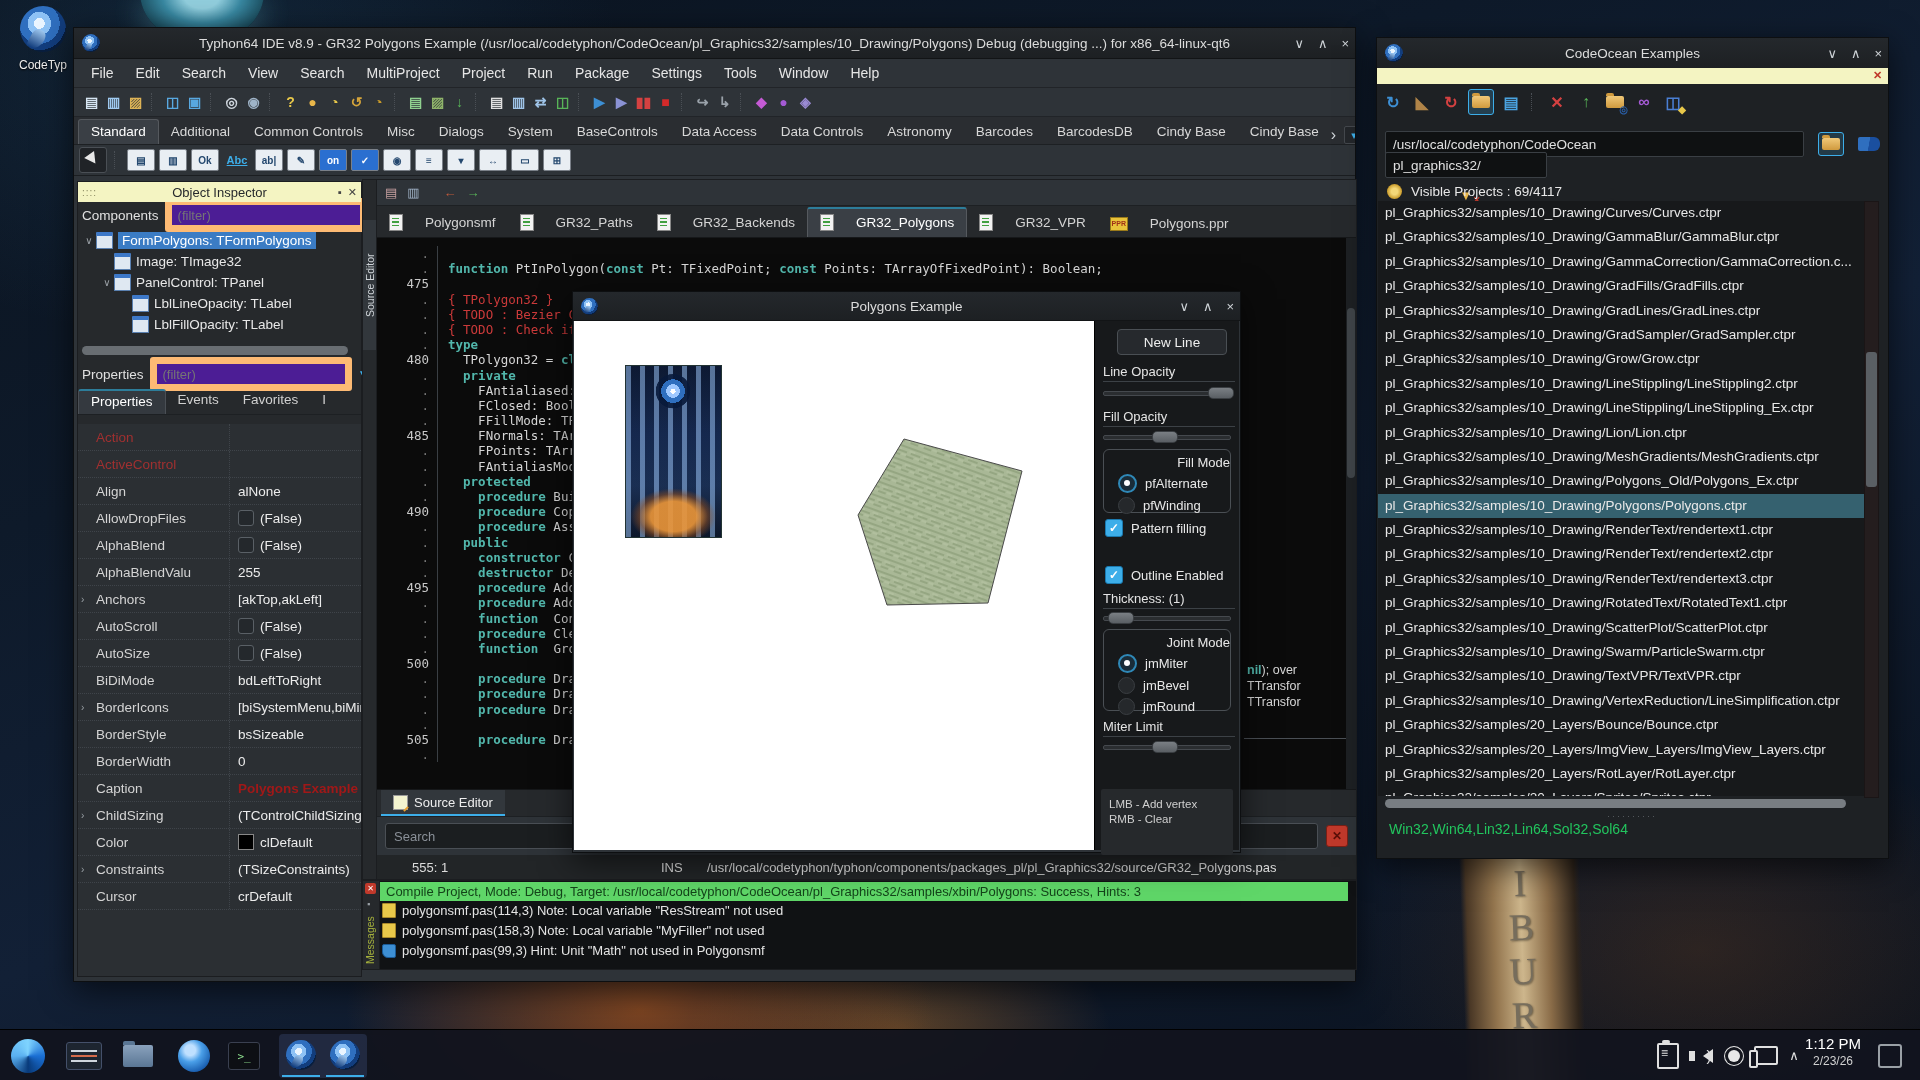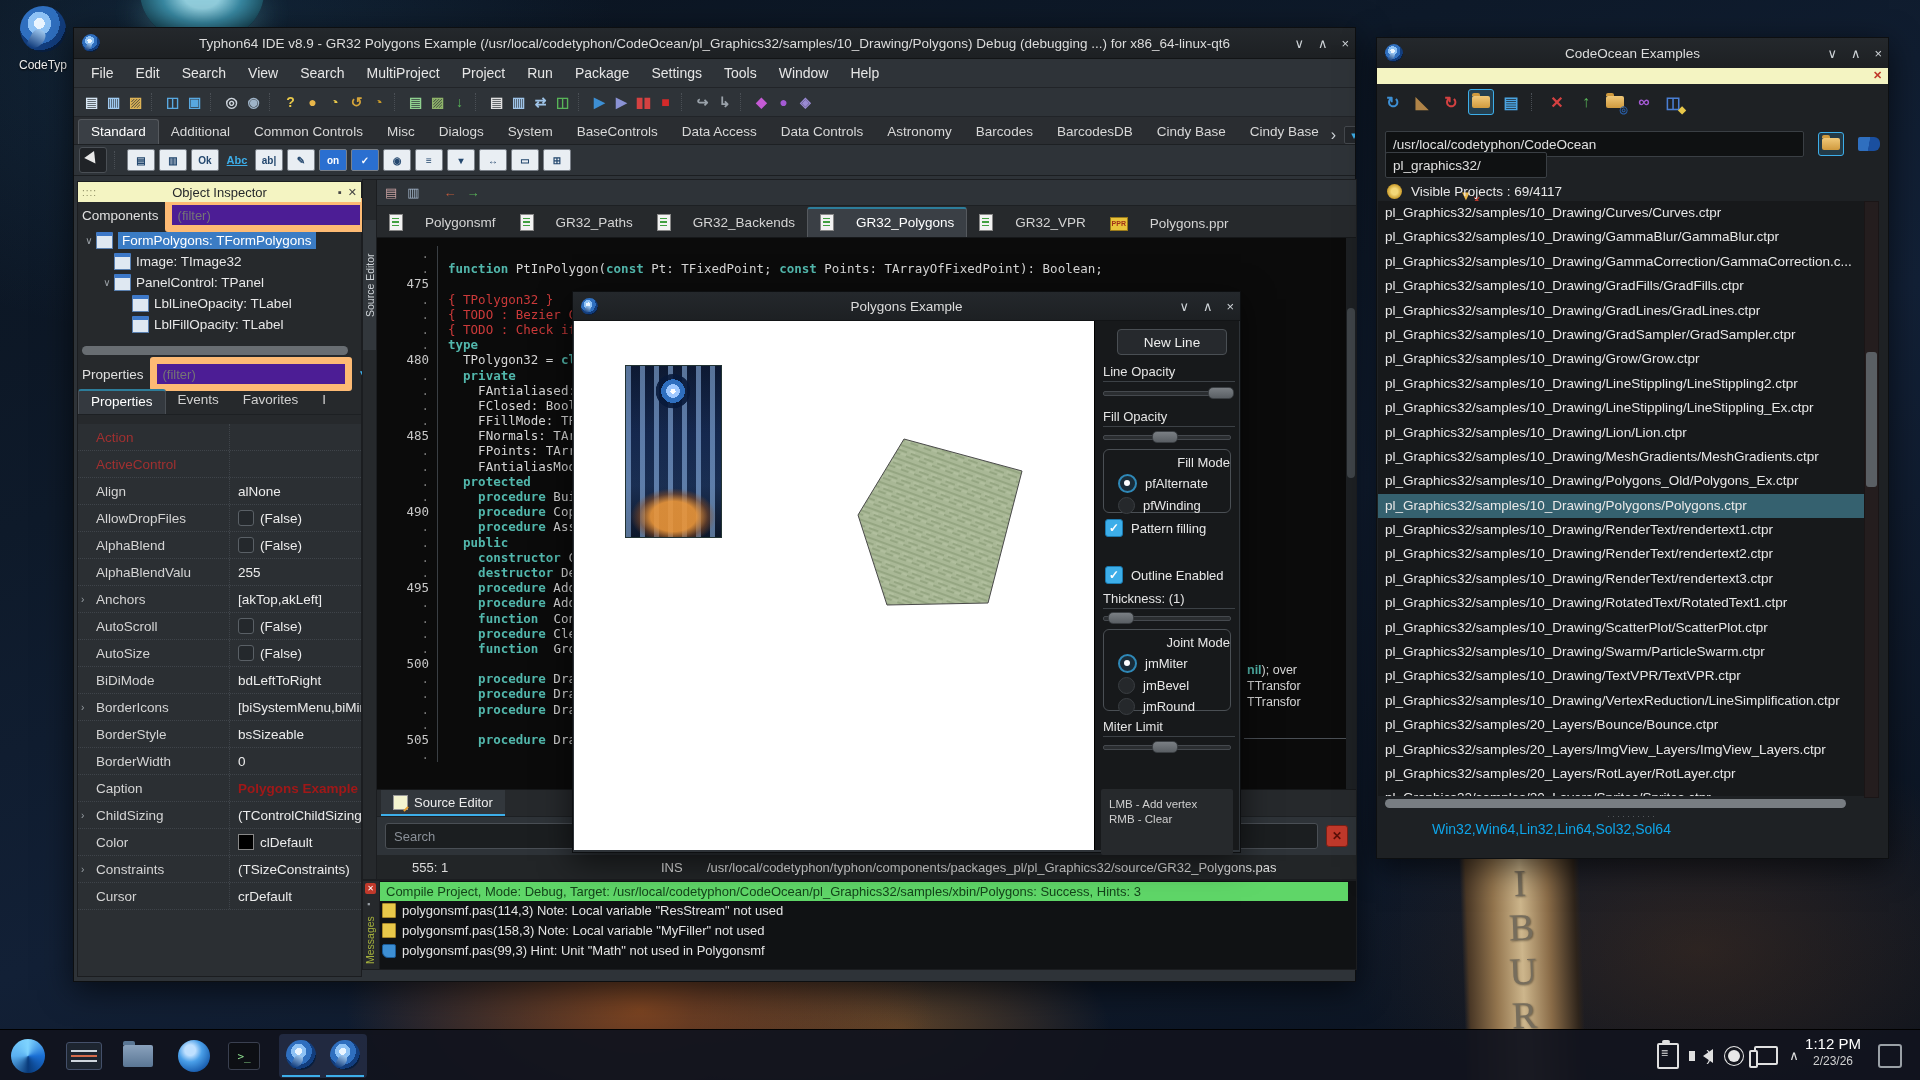--- a/index.html
+++ b/index.html
@@ -170,21 +170,21 @@
   .funnel-x::after{content:"✕";position:absolute;right:-8px;bottom:-2px;color:#c0392b;font-size:9px;font-weight:bold;}
   #oc-visible{position:absolute;left:10px;top:146px;display:flex;align-items:center;gap:9px;font-size:13.5px;color:#e8e8e8;}
   .gear-gold{width:15px;height:15px;border-radius:50%;background:radial-gradient(circle,#f4d878 30%,#c89a2a 70%);}
   #oc-list{position:absolute;left:1px;top:163px;width:486px;height:595px;background:#17191b;overflow:hidden;}
   .oc-item{height:24.4px;line-height:24.4px;padding-left:7px;font-size:13.5px;color:#e8e8e8;white-space:nowrap;overflow:hidden;}
   .oc-item.sel{background:#35616f;}
   #oc-vscroll{position:absolute;right:9px;top:163px;width:13px;height:595px;background:#241d1e;border:1px solid #1a1516;}
   #oc-vscroll .thumb{position:absolute;left:1px;right:1px;top:150px;height:135px;background:#5a5f64;border-radius:3px;}
   #oc-hscroll{position:absolute;left:8px;top:761px;right:42px;height:9px;background:#787d82;border-radius:5px;}
   #oc-grip{position:absolute;left:45%;top:773px;color:#5a6066;font-size:9px;letter-spacing:2px;}
-  #oc-platforms{position:absolute;left:12px;top:783px;font-size:14px;color:#0ea5e9;margin-left:43px;}
+  #oc-platforms{position:absolute;left:12px;top:783px;font-size:14px;color:#22c55e;}
   
   #desk-logo{left:14px;top:6px;width:58px;text-align:center;}
   #desk-logo .tornado{width:46px;height:46px;}
   #desk-logo .lbl{margin-top:2px;font-size:12px;color:#f0f0f0;white-space:nowrap;overflow:hidden;width:58px;text-shadow:0 1px 2px #000;}
   #lamp{left:140px;top:-8px;width:124px;height:46px;border-radius:0 0 62px 62px;
     background:radial-gradient(ellipse at 50% 10%, #9fe0ef 0 20%, #3d93ad 45%, #14404f 80%);
     box-shadow:0 10px 30px rgba(120,220,240,.35);opacity:.9;}
   #sword{left:1448px;top:857px;width:150px;height:225px;transform:rotate(-2deg);
     background:linear-gradient(90deg, rgba(20,14,8,0) 0 10%, #4a3826 14%, #93754e 32%, #cdb68c 50%, #8a6c48 68%, #2e241b 86%, rgba(20,14,8,0) 90%);
     display:flex;flex-direction:column;align-items:center;justify-content:flex-start;padding-top:4px;}

